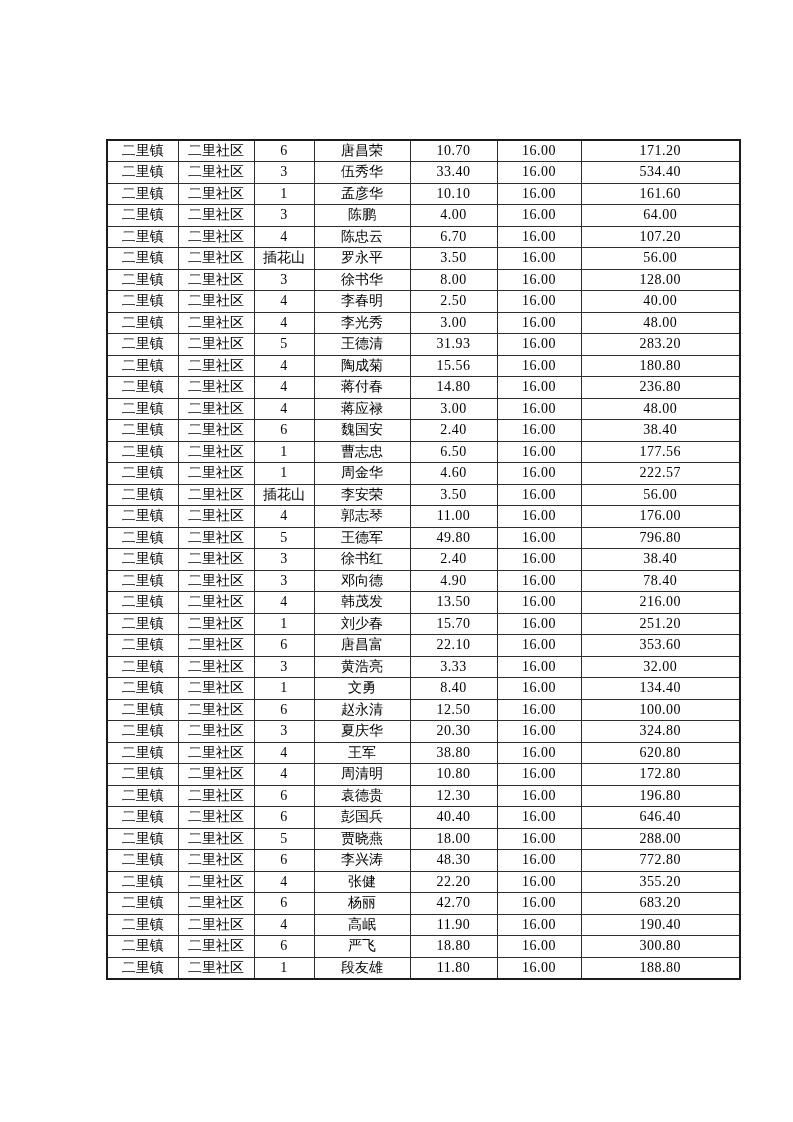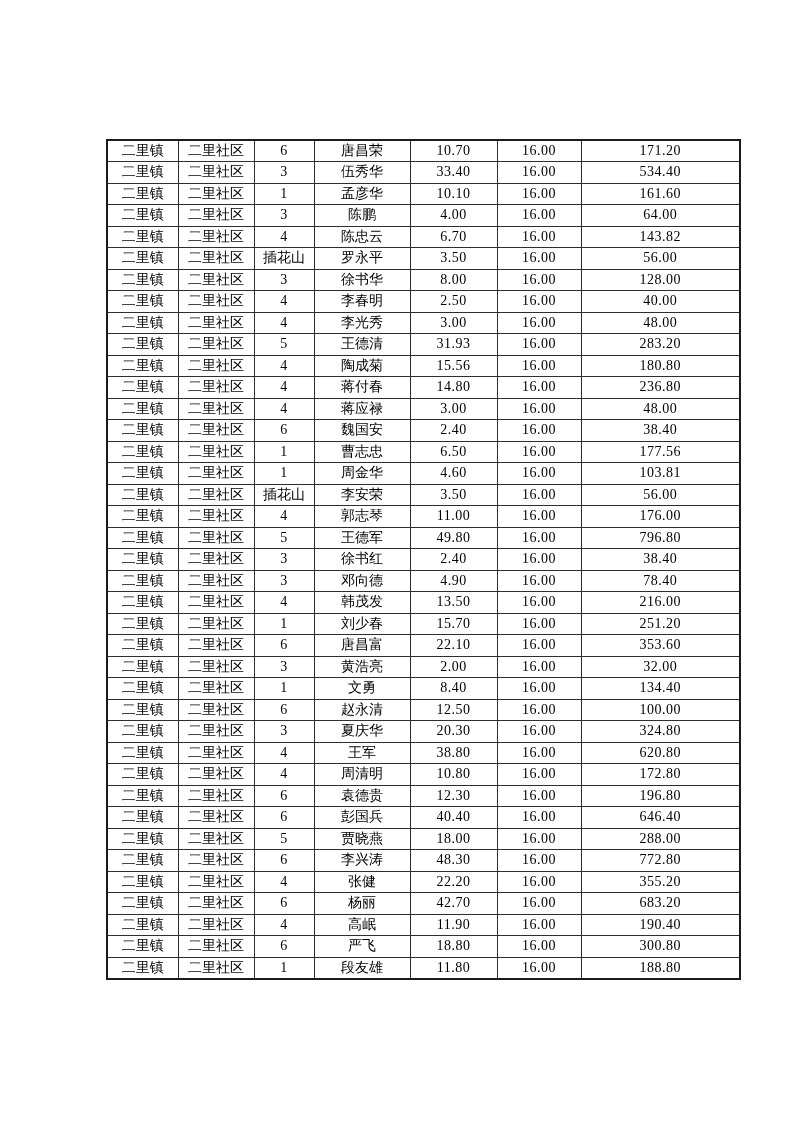--- a/index.html
+++ b/index.html
@@ -102,21 +102,21 @@
           <td class="num">16.00</td>
           <td class="num">64.00</td>
         </tr>
         <tr>
           <td>二里镇</td>
           <td>二里社区</td>
           <td class="num">4</td>
           <td>陈忠云</td>
           <td class="num">6.70</td>
           <td class="num">16.00</td>
-          <td class="num">143.82</td>
+          <td class="num">107.20</td>
         </tr>
         <tr>
           <td>二里镇</td>
           <td>二里社区</td>
           <td>插花山</td>
           <td>罗永平</td>
           <td class="num">3.50</td>
           <td class="num">16.00</td>
           <td class="num">56.00</td>
         </tr>
@@ -201,21 +201,21 @@
           <td class="num">16.00</td>
           <td class="num">177.56</td>
         </tr>
         <tr>
           <td>二里镇</td>
           <td>二里社区</td>
           <td class="num">1</td>
           <td>周金华</td>
           <td class="num">4.60</td>
           <td class="num">16.00</td>
-          <td class="num">103.81</td>
+          <td class="num">222.57</td>
         </tr>
         <tr>
           <td>二里镇</td>
           <td>二里社区</td>
           <td>插花山</td>
           <td>李安荣</td>
           <td class="num">3.50</td>
           <td class="num">16.00</td>
           <td class="num">56.00</td>
         </tr>
@@ -280,21 +280,21 @@
           <td>唐昌富</td>
           <td class="num">22.10</td>
           <td class="num">16.00</td>
           <td class="num">353.60</td>
         </tr>
         <tr>
           <td>二里镇</td>
           <td>二里社区</td>
           <td class="num">3</td>
           <td>黄浩亮</td>
-          <td class="num">2.00</td>
+          <td class="num">3.33</td>
           <td class="num">16.00</td>
           <td class="num">32.00</td>
         </tr>
         <tr>
           <td>二里镇</td>
           <td>二里社区</td>
           <td class="num">1</td>
           <td>文勇</td>
           <td class="num">8.40</td>
           <td class="num">16.00</td>

